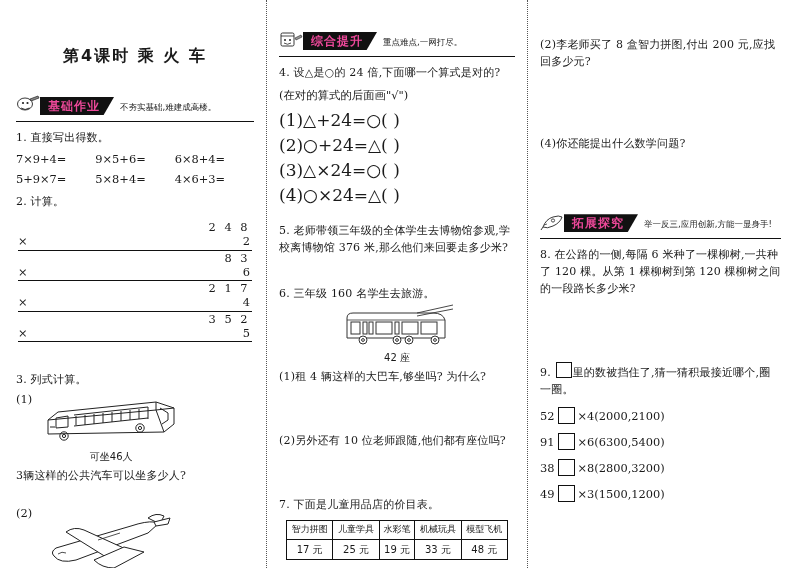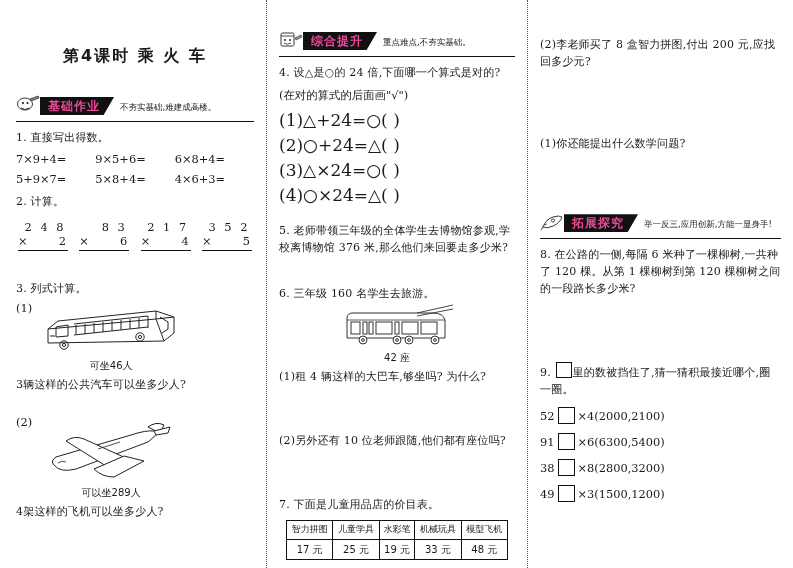--- a/index.html
+++ b/index.html
@@ -106,20 +106,21 @@
     flex: 1 1 0;
     white-space: nowrap;
   }
 
   
   .vert-row {
     display: flex;
     margin-top: 10px;
     justify-content: space-between;
     padding: 0 2px;
+    flex-direction: column;
   }
   .vert {
     font-size: 11.4px;
     line-height: 1.25;
     font-family: "DejaVu Serif", "Liberation Serif", serif;
   }
   .vert .top {
     text-align: right;
     letter-spacing: 2.5px;
     padding-right: 2px;
@@ -325,21 +326,21 @@
         <svg width="24" height="20" viewBox="0 0 24 20">
           <rect x="2" y="3" width="13" height="13" rx="1.5" fill="#fff" stroke="#222" stroke-width="0.9"></rect>
           <path d="M2 6 L15 6" stroke="#222" stroke-width="0.8"></path>
           <circle cx="6" cy="10" r="1" fill="#222"></circle>
           <circle cx="11" cy="10" r="1" fill="#222"></circle>
           <path d="M5 13 Q8.5 15.5 12 13" fill="none" stroke="#222" stroke-width="0.8"></path>
           <path d="M16 8 L22 5 L23 7 L17 10 Z" fill="#999" stroke="#222" stroke-width="0.6"></path>
         </svg>
       </div>
       <div class="banner-tag">综合提升</div>
-      <div class="banner-motto">重点难点,不夯实基础。</div>
+      <div class="banner-motto">重点难点,一网打尽。</div>
     </div>
     <div class="banner-rule"></div>
 
     <div class="q">4. 设△是○的 24 倍,下面哪一个算式是对的?</div>
     <div class="sub">(在对的算式的后面画"√")</div>
     <div class="choice-line">(1)△+24=○(          )</div>
     <div class="choice-line">(2)○+24=△(          )</div>
     <div class="choice-line">(3)△×24=○(          )</div>
     <div class="choice-line">(4)○×24=△(          )</div>
 
@@ -407,21 +408,21 @@
       </table>
 
   </div>
 
   <div class="col col-right">
 
     <div class="q" style="margin-top:8px;">(2)李老师买了 8 盒智力拼图,付出 200 元,应找回多少元?</div>
 
     <div class="gap-xl"></div>
 
-    <div class="q">(1)你还能提出什么数学问题?</div>
+    <div class="q">(4)你还能提出什么数学问题?</div>
 
     <div class="gap-xl"></div>
 
     <div class="banner">
       <div class="banner-mascot">
         <svg width="24" height="20" viewBox="0 0 24 20">
           <path d="M3 15 Q6 7 13 5 Q19 3 22 5 Q20 11 13 14 Q7 17 3 15 Z" fill="#fff" stroke="#222" stroke-width="0.9"></path>
           <circle cx="13" cy="8.5" r="1.6" fill="#fff" stroke="#222" stroke-width="0.8"></circle>
           <path d="M3 15 L1 18" stroke="#222" stroke-width="0.9"></path>
           <path d="M7 12 L4 13" stroke="#222" stroke-width="0.7"></path>

